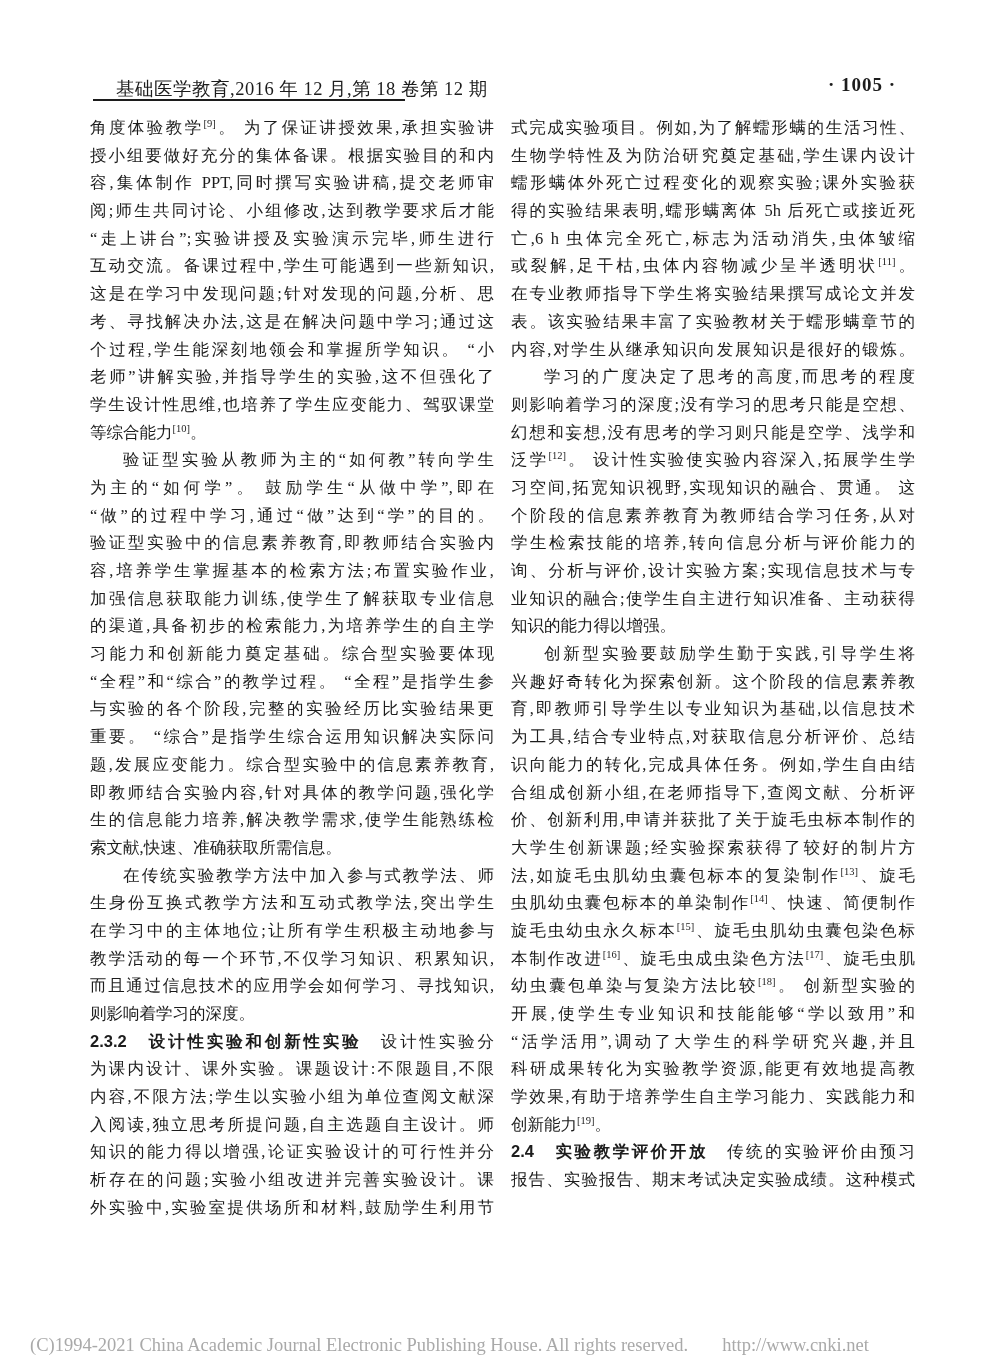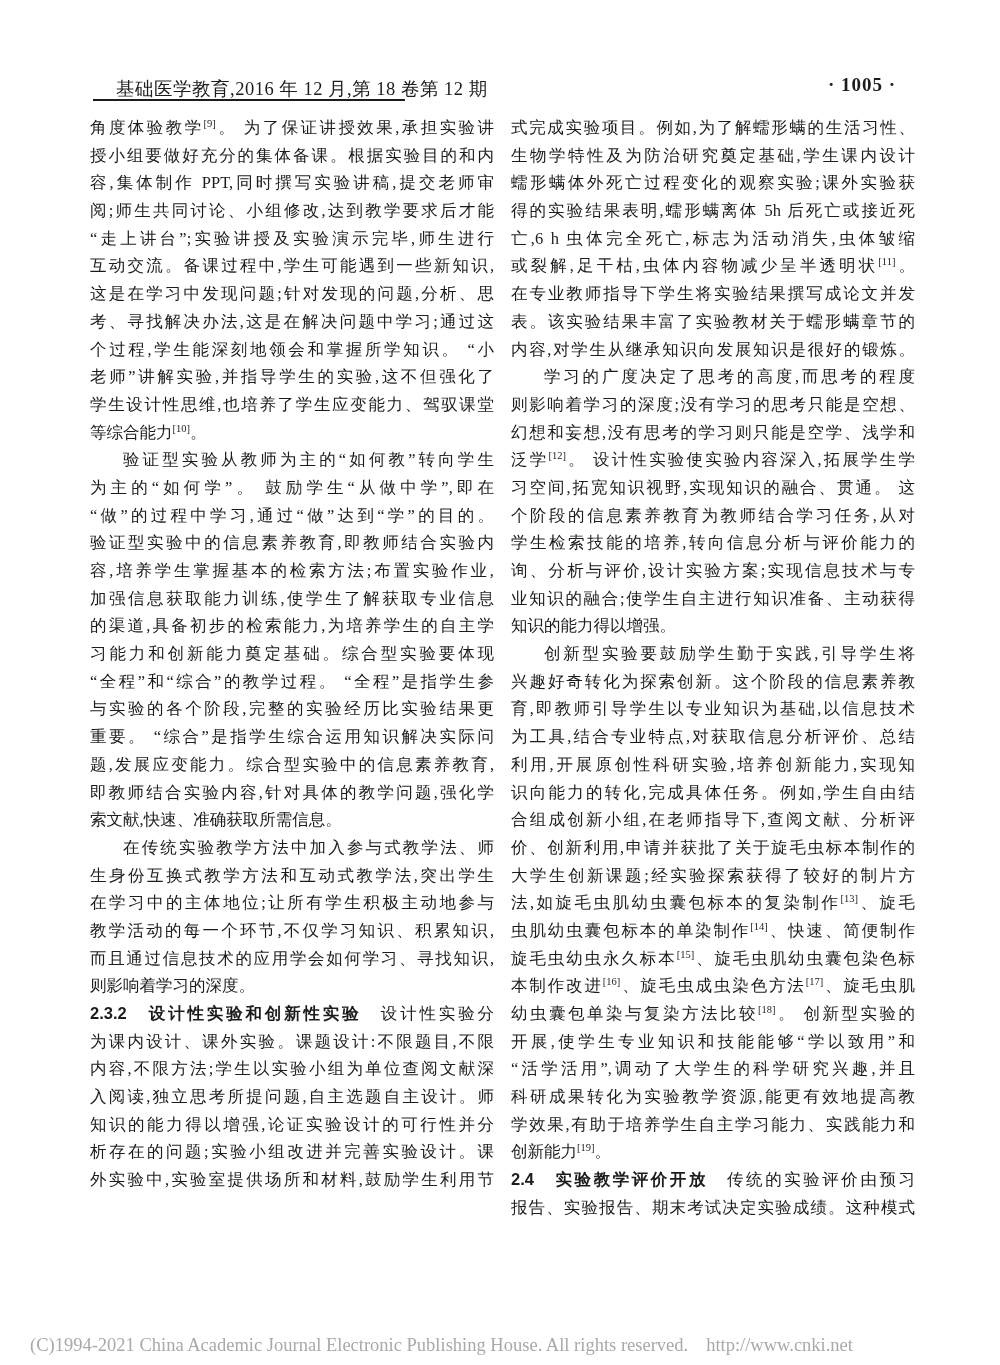--- a/index.html
+++ b/index.html
@@ -41,21 +41,21 @@
   }
   .line .hd{
     font-weight:bold;
     font-family:"Liberation Sans","DejaVu Sans",sans-serif;
   }
   .page-footer{
     position:absolute;left:30px;top:1335px;
     color:#a9a9a9;font-size:18.5px;white-space:nowrap;
     font-family:"Liberation Serif","DejaVu Serif",serif;
   }
-  .page-footer .url{margin-left:18px;}
+  .page-footer .url{margin-left:34px;}
 </style>
 </head>
 <body>
 
 <div class="page-header-text">基础医学教育,2016 年 12 月,第 18 卷第 12 期</div>
 <div class="header-rule"></div>
 <div class="page-number">· 1005 ·</div>
 
 <div class="column" id="col-left">
     <div class="line">角度体验教学<sup>[9]</sup>。 为了保证讲授效果,承担实验讲</div>
@@ -76,20 +76,21 @@
     <div class="line">验证型实验中的信息素养教育,即教师结合实验内</div>
     <div class="line">容,培养学生掌握基本的检索方法;布置实验作业,</div>
     <div class="line">加强信息获取能力训练,使学生了解获取专业信息</div>
     <div class="line">的渠道,具备初步的检索能力,为培养学生的自主学</div>
     <div class="line">习能力和创新能力奠定基础。综合型实验要体现</div>
     <div class="line">“全程”和“综合”的教学过程。 “全程”是指学生参</div>
     <div class="line">与实验的各个阶段,完整的实验经历比实验结果更</div>
     <div class="line">重要。 “综合”是指学生综合运用知识解决实际问</div>
     <div class="line">题,发展应变能力。综合型实验中的信息素养教育,</div>
     <div class="line">即教师结合实验内容,针对具体的教学问题,强化学</div>
+    <div class="line">生的信息能力培养,解决教学需求,使学生能熟练检</div>
     <div class="line end">索文献,快速、准确获取所需信息。</div>
     <div class="line indent">在传统实验教学方法中加入参与式教学法、师</div>
     <div class="line">生身份互换式教学方法和互动式教学法,突出学生</div>
     <div class="line">在学习中的主体地位;让所有学生积极主动地参与</div>
     <div class="line">教学活动的每一个环节,不仅学习知识、积累知识,</div>
     <div class="line">而且通过信息技术的应用学会如何学习、寻找知识,</div>
     <div class="line end">则影响着学习的深度。</div>
     <div class="line"><span class="hd">2.3.2　设计性实验和创新性实验</span>　设计性实验分</div>
     <div class="line">为课内设计、课外实验。课题设计:不限题目,不限</div>
     <div class="line">内容,不限方法;学生以实验小组为单位查阅文献深</div>
@@ -115,21 +116,20 @@
     <div class="line">习空间,拓宽知识视野,实现知识的融合、贯通。 这</div>
     <div class="line">个阶段的信息素养教育为教师结合学习任务,从对</div>
     <div class="line">学生检索技能的培养,转向信息分析与评价能力的</div>
     <div class="line">询、分析与评价,设计实验方案;实现信息技术与专</div>
     <div class="line">业知识的融合;使学生自主进行知识准备、主动获得</div>
     <div class="line end">知识的能力得以增强。</div>
     <div class="line indent">创新型实验要鼓励学生勤于实践,引导学生将</div>
     <div class="line">兴趣好奇转化为探索创新。这个阶段的信息素养教</div>
     <div class="line">育,即教师引导学生以专业知识为基础,以信息技术</div>
     <div class="line">为工具,结合专业特点,对获取信息分析评价、总结</div>
-    <div class="line">利用,开展原创性科研实验,培养创新能力,实现知</div>
     <div class="line">识向能力的转化,完成具体任务。例如,学生自由结</div>
     <div class="line">合组成创新小组,在老师指导下,查阅文献、分析评</div>
     <div class="line">价、创新利用,申请并获批了关于旋毛虫标本制作的</div>
     <div class="line">大学生创新课题;经实验探索获得了较好的制片方</div>
     <div class="line">法,如旋毛虫肌幼虫囊包标本的复染制作<sup>[13]</sup>、旋毛</div>
     <div class="line">虫肌幼虫囊包标本的单染制作<sup>[14]</sup>、快速、简便制作</div>
     <div class="line">旋毛虫幼虫永久标本<sup>[15]</sup>、旋毛虫肌幼虫囊包染色标</div>
     <div class="line">本制作改进<sup>[16]</sup>、旋毛虫成虫染色方法<sup>[17]</sup>、旋毛虫肌</div>
     <div class="line">幼虫囊包单染与复染方法比较<sup>[18]</sup>。 创新型实验的</div>
     <div class="line">开展,使学生专业知识和技能能够“学以致用”和</div>

